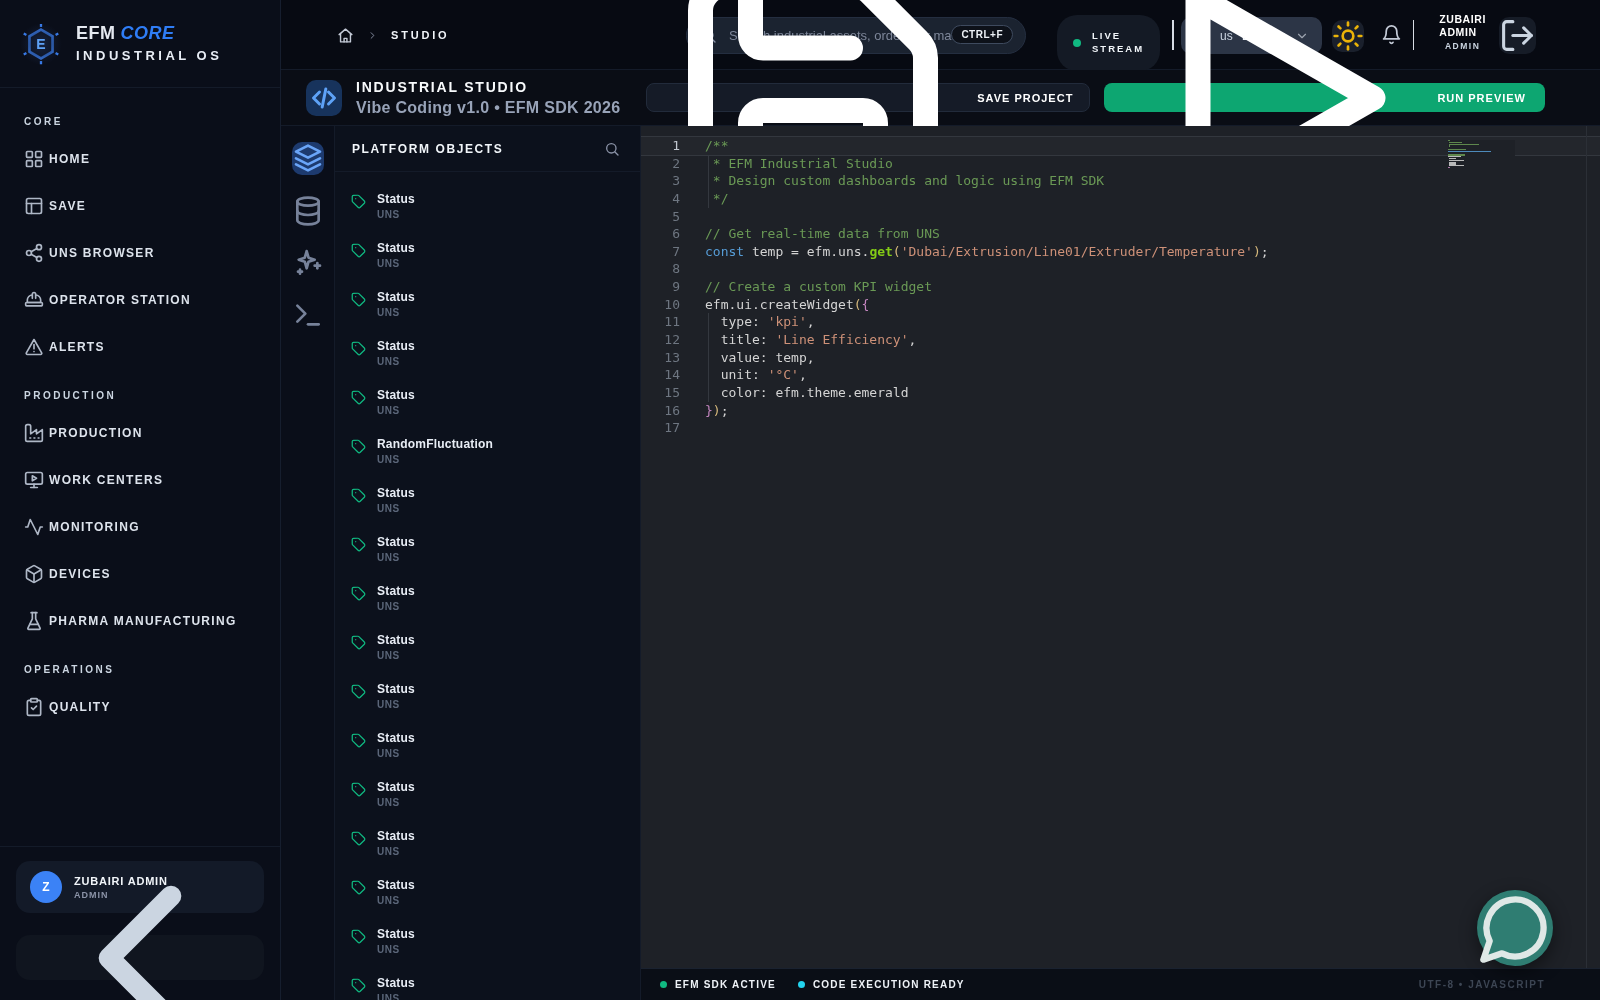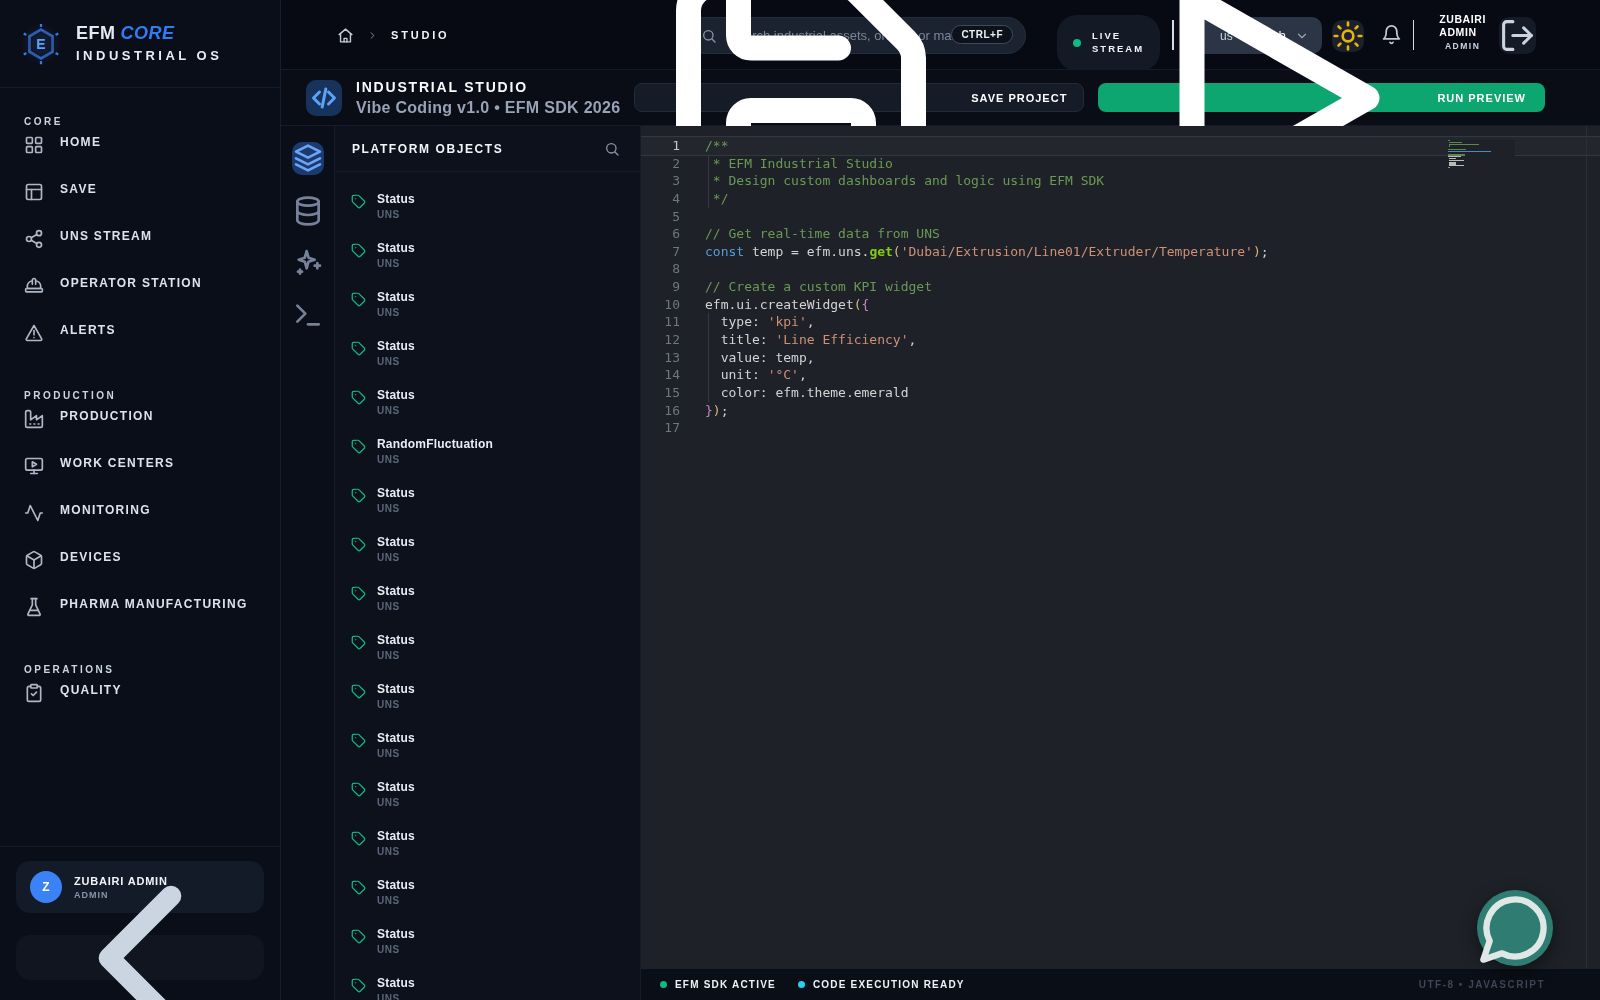--- a/index.html
+++ b/index.html
@@ -16,21 +16,21 @@
   .logo-hex svg{width:46px;height:46px;color:#3b82f6;}
   .logo-hex .lglow{position:absolute;inset:2px;border-radius:50%;background:radial-gradient(circle,#17233f 0%,transparent 70%);}
   .logo-letter{position:absolute;left:0;top:0;width:46px;height:46px;display:flex;align-items:center;justify-content:center;
                font-size:14px;font-weight:bold;color:#5ea2f7;}
   .brand-line{font-size:18px;font-weight:bold;letter-spacing:.5px;line-height:1.1;}
   .brand-accent{color:#2f7df6;font-style:italic;margin-left:5px;}
   .brand-sub{font-size:13px;font-weight:bold;letter-spacing:3.5px;color:#e8edf5;margin-top:4px;}
 
   .nav{padding:8px 24px 0 24px;}
   .nav-label{font-size:10px;font-weight:bold;letter-spacing:2.5px;color:#cbd5e1;margin:20px 0 8px 0;}
-  .nav-item{display:flex;gap:16px;height:47px;cursor:pointer;color:#dde3ec;}
+  .nav-item{display:flex;align-items:center;gap:5px;height:47px;cursor:pointer;color:#dde3ec;}
   .nav-ic{width:20px;height:20px;flex:0 0 20px;color:#aeb7c6;}
   .nav-ic svg{width:20px;height:20px;}
   .nav-txt{font-size:12px;font-weight:bold;letter-spacing:1.3px;white-space:nowrap;}
 
   .side-bottom{position:absolute;left:0;bottom:0;width:100%;padding:14px 16px 20px 16px;border-top:1px solid #141b29;}
   .user-card{display:flex;align-items:center;gap:12px;background:#131a28;border-radius:14px;
              padding:10px 14px;height:52px;cursor:pointer;}
   .avatar{width:32px;height:32px;border-radius:50%;background:#3b82f6;display:flex;align-items:center;
           justify-content:center;font-size:12px;font-weight:bold;color:#fff;}
   .uc-name{font-size:11px;font-weight:bold;letter-spacing:.8px;color:#f1f5f9;}
@@ -92,21 +92,21 @@
   
   .studiobar{position:absolute;left:281px;top:70px;width:1319px;height:56px;background:#0a0d15;
              border-bottom:1px solid #141b29;display:flex;align-items:center;padding:0 55px 0 25px;}
   .studio-ic{width:36px;height:36px;border-radius:10px;background:#17335c;display:flex;align-items:center;
              justify-content:center;color:#5ea2f7;flex:0 0 36px;}
   .studio-ic svg{width:19px;height:19px;}
   .studio-t{margin-left:14px;}
   .studio-title{font-size:14px;font-weight:bold;letter-spacing:1.8px;color:#f8fafc;}
   .studio-sub{font-size:16px;font-weight:bold;color:#98a3b8;margin-top:4px;letter-spacing:.3px;}
   .studio-actions{margin-left:auto;display:flex;gap:14px;}
-  .btn{height:29px;border-radius:8px;display:flex;align-items:center;gap:20px;padding:0 16px;
+  .btn{height:29px;border-radius:8px;display:flex;align-items:center;gap:14px;padding:0 16px;
        font-size:11px;font-weight:bold;letter-spacing:1px;color:#fff;cursor:pointer;border:none;font-family:inherit;}
   .btn svg{width:14px;height:14px;}
   .btn-save{background:#151b27;border:1px solid #222b3b;}
   .btn-run{background:#0da671;padding:0 19px;}
 
   
   .strip{position:absolute;left:281px;top:126px;width:54px;height:874px;background:#0a0e19;
          border-right:1px solid #141b29;display:flex;flex-direction:column;align-items:center;padding-top:16px;gap:19px;}
   .strip-btn{width:32px;height:33px;border-radius:10px;display:flex;align-items:center;justify-content:center;
              color:#77829a;cursor:pointer;}
@@ -203,21 +203,21 @@
         <div class="nav-item">
           <span class="nav-ic">
             <svg viewBox="0 0 24 24" fill="none" stroke="currentColor" stroke-width="2" stroke-linecap="round" stroke-linejoin="round" style="width:100%;height:100%;display:block">
               <circle cx="18" cy="5" r="3"></circle>
               <circle cx="6" cy="12" r="3"></circle>
               <circle cx="18" cy="19" r="3"></circle>
               <path d="m8.6 13.5 6.8 4"></path>
               <path d="m15.4 6.5-6.8 4"></path>
             </svg>
           </span>
-          <span class="nav-txt">UNS STREAM</span>
+          <span class="nav-txt">UNS BROWSER</span>
         </div>
         <div class="nav-item">
           <span class="nav-ic">
             <svg viewBox="0 0 24 24" fill="none" stroke="currentColor" stroke-width="2" stroke-linecap="round" stroke-linejoin="round" style="width:100%;height:100%;display:block">
               <path d="M14 6a6 6 0 0 1 6 6v3H4v-3a6 6 0 0 1 6-6"></path>
               <path d="M10 10V5a2 2 0 0 1 4 0v5"></path>
               <rect x="2" y="15" width="20" height="4" rx="1"></rect>
             </svg>
           </span>
           <span class="nav-txt">OPERATOR STATION</span>

